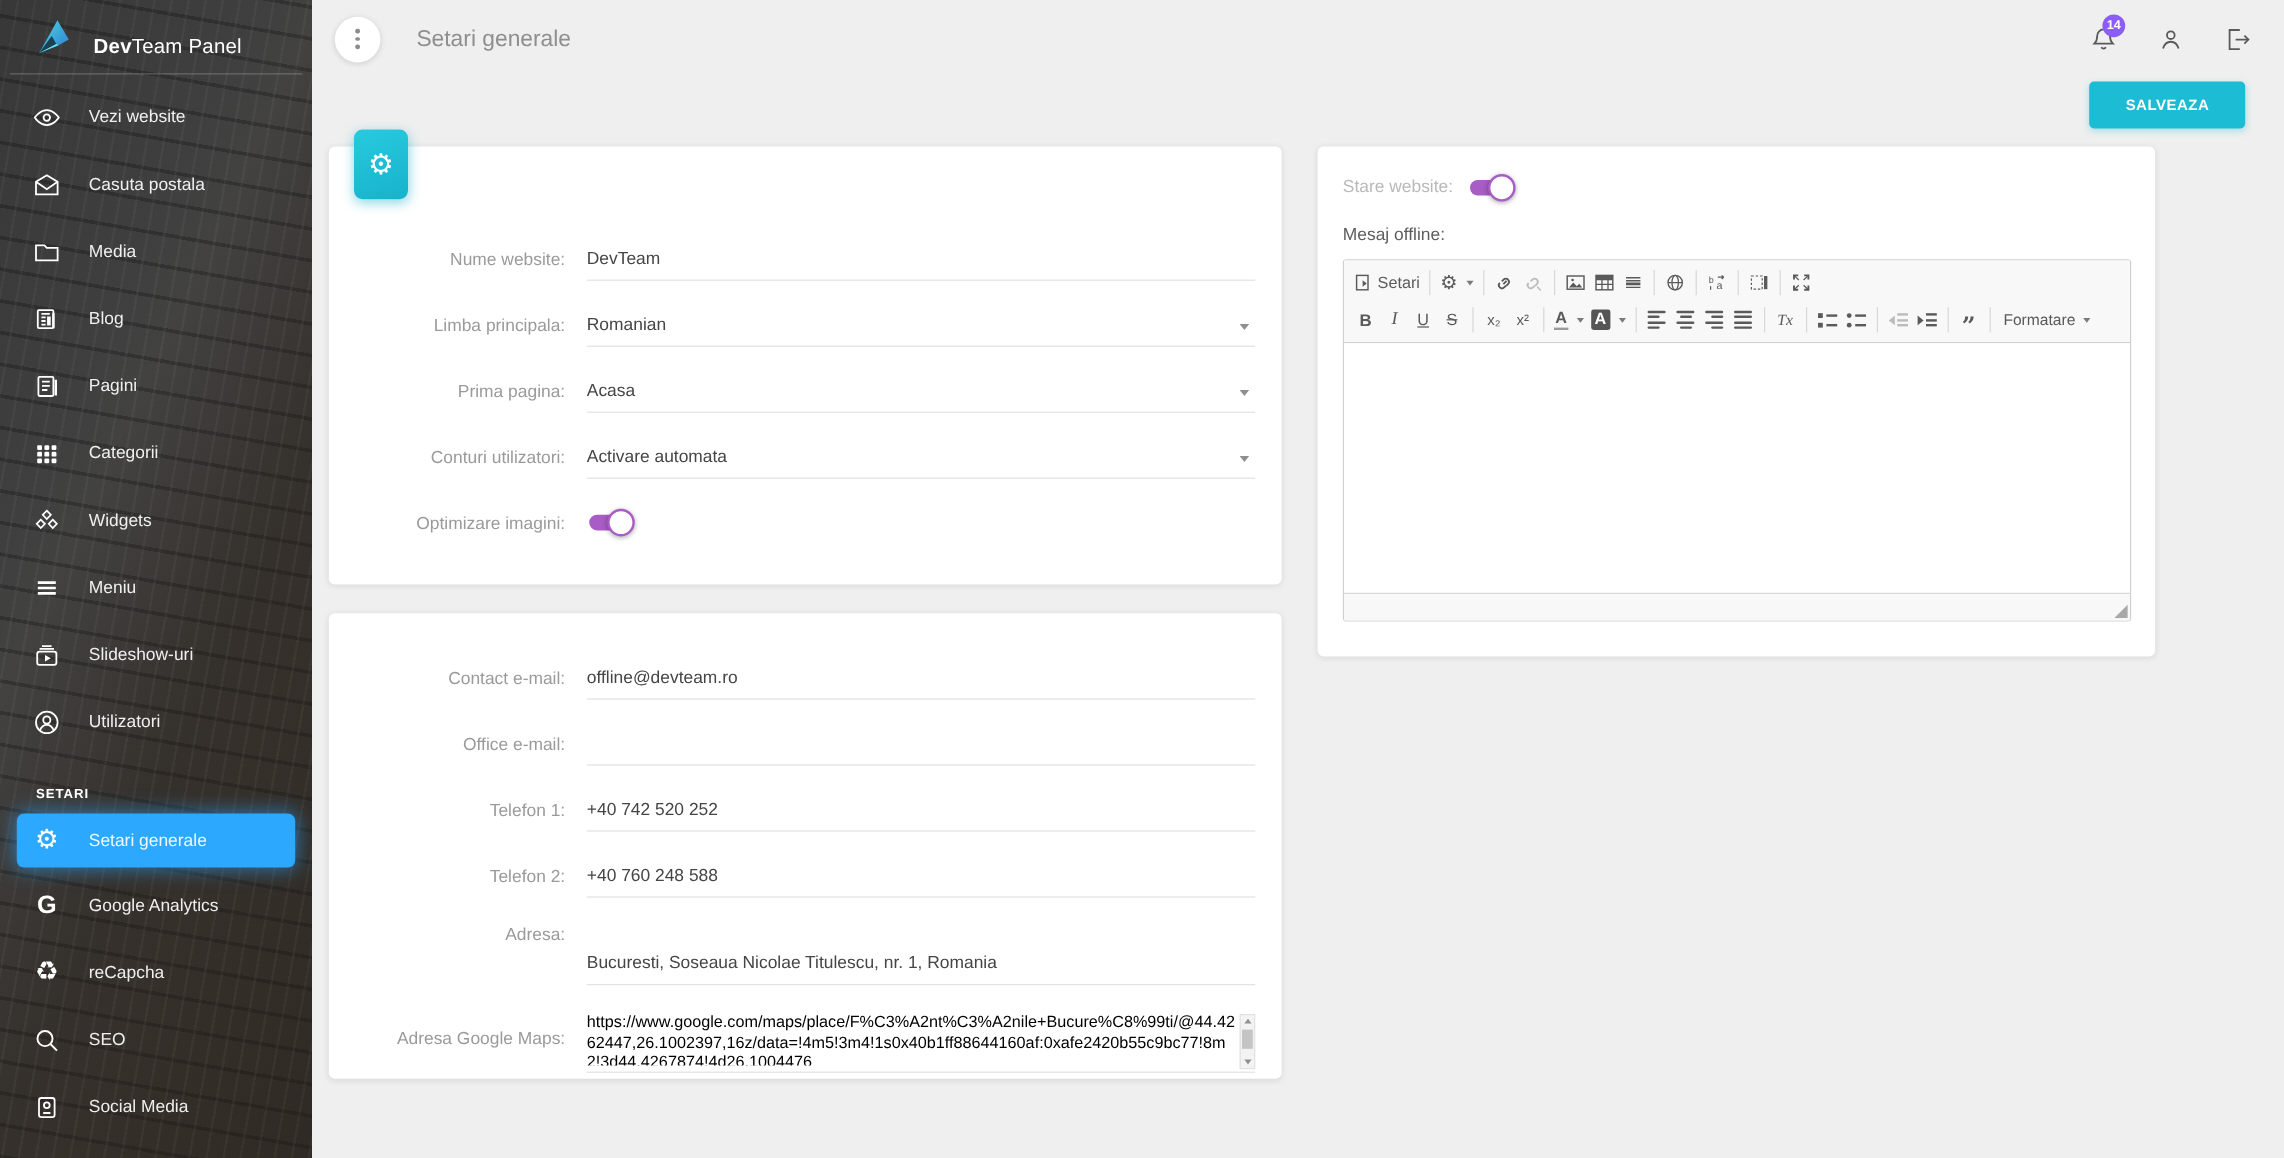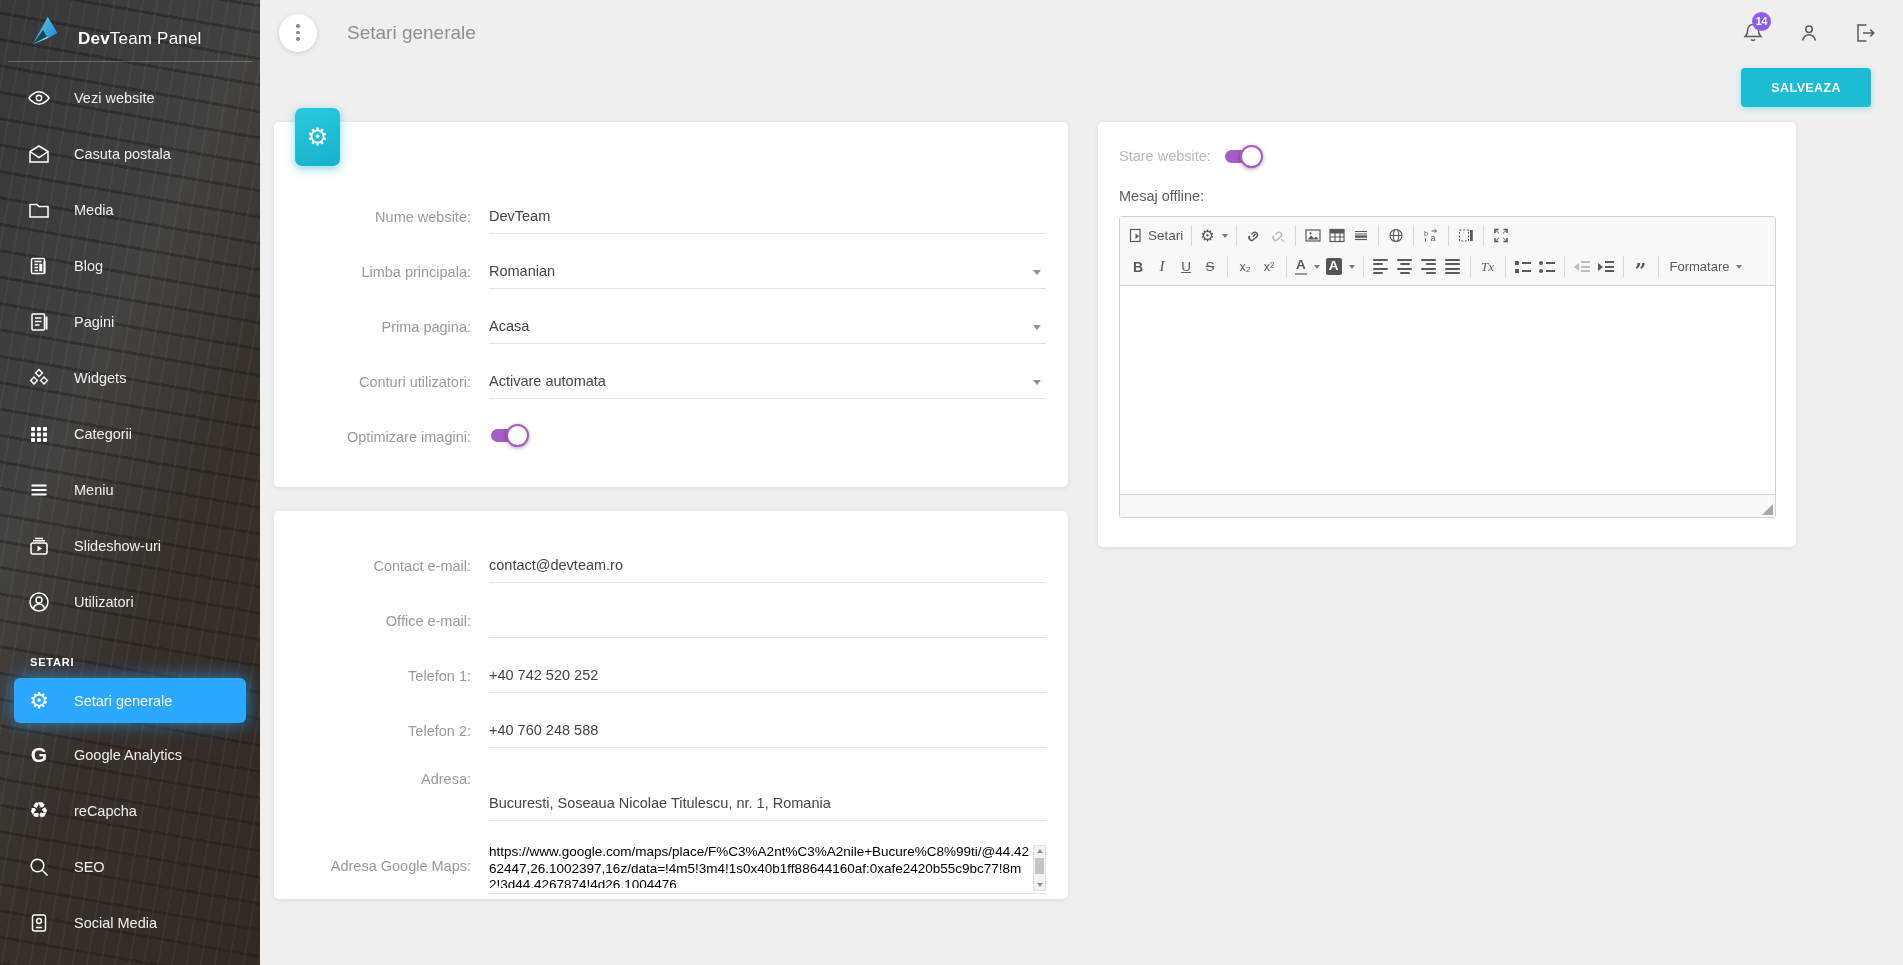--- a/index.html
+++ b/index.html
@@ -193,45 +193,45 @@
           <svg class="ic-svg" width="24" height="24" viewBox="0 0 24 24" fill="none" stroke="#fff" stroke-width="1.5">
               <rect x="5" y="4" width="12.5" height="16" rx="1"></rect>
               <path d="M8 8h6.5M8 11.5h6.5M8 15h4.5"></path>
               <path d="M19.5 6.5v13" stroke-width="2"></path>
             </svg>
         </span>
           <span>Pagini</span>
       </li>
       <li class="nav-item">
         <span class="ic">
-          <svg class="ic-svg" width="24" height="24" viewBox="0 0 24 24" fill="none" stroke="#fff" stroke-width="1.4">
-              <path d="M12 3.5 15.4 7 12 10.5 8.6 7z"></path>
-              <path d="M7 11l3.4 3.5L7 18l-3.4-3.5z"></path>
-              <path d="M17 11l3.4 3.5L17 18l-3.4-3.5z"></path>
-            </svg>
-        </span>
-          <span>Widgets</span>
-      </li>
-      <li class="nav-item">
-        <span class="ic">
           <svg class="ic-svg" width="24" height="24" viewBox="0 0 24 24" fill="#fff">
               <g>
                 <rect x="4" y="5" width="4" height="4" rx="1"></rect>
                 <rect x="10" y="5" width="4" height="4" rx="1"></rect>
                 <rect x="16" y="5" width="4" height="4" rx="1"></rect>
                 <rect x="4" y="10.5" width="4" height="4" rx="1"></rect>
                 <rect x="10" y="10.5" width="4" height="4" rx="1"></rect>
                 <rect x="16" y="10.5" width="4" height="4" rx="1"></rect>
                 <rect x="4" y="16" width="4" height="4" rx="1"></rect>
                 <rect x="10" y="16" width="4" height="4" rx="1"></rect>
                 <rect x="16" y="16" width="4" height="4" rx="1"></rect>
               </g>
             </svg>
         </span>
           <span>Categorii</span>
+      </li>
+      <li class="nav-item">
+        <span class="ic">
+          <svg class="ic-svg" width="24" height="24" viewBox="0 0 24 24" fill="none" stroke="#fff" stroke-width="1.4">
+              <path d="M12 3.5 15.4 7 12 10.5 8.6 7z"></path>
+              <path d="M7 11l3.4 3.5L7 18l-3.4-3.5z"></path>
+              <path d="M17 11l3.4 3.5L17 18l-3.4-3.5z"></path>
+            </svg>
+        </span>
+          <span>Widgets</span>
       </li>
       <li class="nav-item">
         <span class="ic">
           <svg class="ic-svg" width="24" height="24" viewBox="0 0 24 24" stroke="#fff" stroke-width="2.2">
               <path d="M4.5 7.5h15M4.5 12h15M4.5 16.5h15"></path>
             </svg>
         </span>
           <span>Meniu</span>
       </li>
       <li class="nav-item">
@@ -373,21 +373,21 @@
           <div class="field-label">Optimizare imagini:</div>
           <div class="field-input no-line" style="padding-bottom:12px;">
             <span class="switch"></span>
           </div>
         </div>
       </section>
 
       <section class="card card-contact">
         <div class="field-row">
           <div class="field-label">Contact e-mail:</div>
-          <div class="field-input">contact@devteam.ro</div>
+          <div class="field-input">offline@devteam.ro</div>
         </div>
         <div class="field-row">
           <div class="field-label">Office e-mail:</div>
           <div class="field-input"></div>
         </div>
         <div class="field-row">
           <div class="field-label">Telefon 1:</div>
           <div class="field-input">+40 742 520 252</div>
         </div>
         <div class="field-row">

